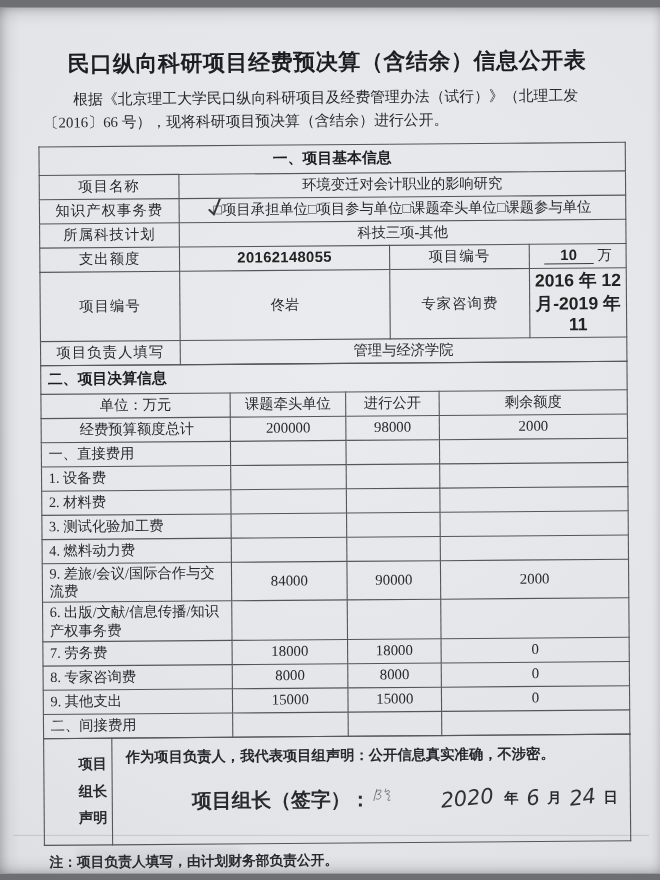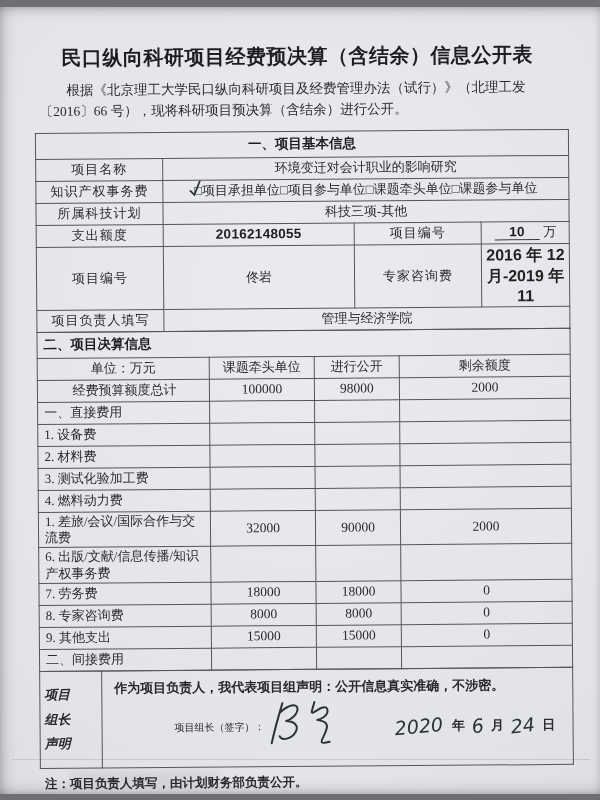--- a/index.html
+++ b/index.html
@@ -43,25 +43,25 @@
   .c-label{text-align:left;padding-left:6px;line-height:1.25;}
   .c-label.center{text-align:center;}
   .c-num{text-align:center;font-family:"Liberation Serif","DejaVu Serif",serif;font-size:13.5px;}
   .t2 td{height:19px;}
   .num-sans{font-family:"Liberation Sans","DejaVu Sans",sans-serif;font-weight:600;font-size:13.5px;letter-spacing:.3px;color:#222;margin-top:28px;}
   .underlined{border-bottom:1px solid #3a3a3e;padding:0 15px;}
 
   .role-wrap{position:relative;display:inline-block;}
   .check-svg{position:absolute;left:-6px;top:-9px;}
 
-  .decl-side{width:62px;text-align:left;font-weight:bold;font-size:13px;line-height:1.9;vertical-align:middle;font-style:italic;}
+  .decl-side{width:62px;text-align:right;font-weight:bold;font-size:13px;line-height:1.9;vertical-align:middle;}
   .decl-body{vertical-align:top;padding:6px 8px 4px 10px;height:86px;}
   .decl-statement{font-size:13px;margin:2px 0 10px 2px;font-weight:bold;color:#28282c;}
   .sign-row{display:flex;align-items:center;margin-left:62px;}
-  .sign-label{font-size:10px;font-weight:normal;white-space:nowrap;}
+  .sign-label{font-size:18px;font-weight:bold;white-space:nowrap;}
   .sig-svg{margin:-8px 6px 0 2px;}
   .hand{font-style:italic;color:#2e3136;font-family:"DejaVu Sans",sans-serif;}
   .hand-year{font-size:19px;transform:rotate(-5deg);display:inline-block;margin:0 6px 0 34px;}
   .hand-num{font-size:19px;transform:rotate(-6deg);display:inline-block;margin:0 4px;}
   .date-char{font-size:13px;font-weight:bold;margin:0 3px;}
 
   .note{margin:7px 0 0 42px;font-size:12.5px;font-weight:bold;color:#2a2a2e;}
 </style>
 </head>
 <body>
@@ -138,21 +138,21 @@
       <tr class="colhead">
         <td>单位：万元</td>
         <td>课题牵头单位</td>
         <td>进行公开</td>
         <td>剩余额度</td>
       </tr>
       </tbody>
         <tbody>
           <tr>
             <td class="c-label center">经费预算额度总计</td>
-            <td class="c-num">100000</td>
+            <td class="c-num">200000</td>
             <td class="c-num">98000</td>
             <td class="c-num">2000</td>
           </tr>
           <tr>
             <td class="c-label">一、直接费用</td>
             <td class="c-num"></td>
             <td class="c-num"></td>
             <td class="c-num"></td>
           </tr>
           <tr>
@@ -173,22 +173,22 @@
             <td class="c-num"></td>
             <td class="c-num"></td>
           </tr>
           <tr>
             <td class="c-label">4. 燃料动力费</td>
             <td class="c-num"></td>
             <td class="c-num"></td>
             <td class="c-num"></td>
           </tr>
           <tr>
-            <td class="c-label">1. 差旅/会议/国际合作与交流费</td>
-            <td class="c-num">32000</td>
+            <td class="c-label">9. 差旅/会议/国际合作与交流费</td>
+            <td class="c-num">84000</td>
             <td class="c-num">90000</td>
             <td class="c-num">2000</td>
           </tr>
           <tr>
             <td class="c-label">6. 出版/文献/信息传播/知识产权事务费</td>
             <td class="c-num"></td>
             <td class="c-num"></td>
             <td class="c-num"></td>
           </tr>
           <tr>

